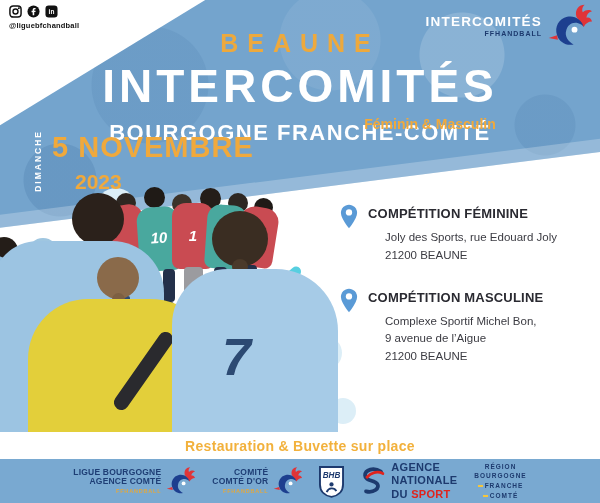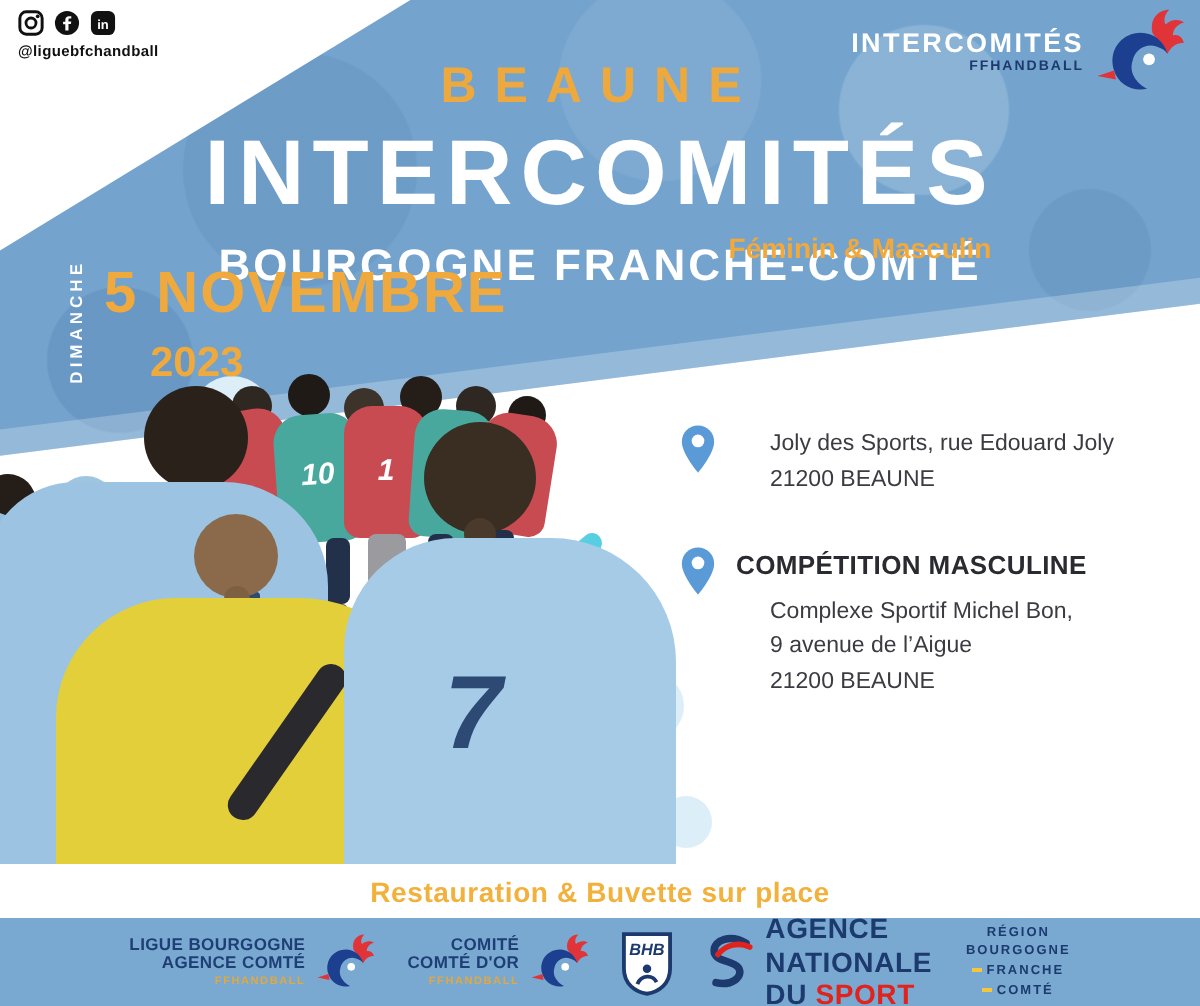--- a/index.html
+++ b/index.html
@@ -87,21 +87,21 @@
 
   
   .footer{position:absolute;left:0;top:459px;width:600px;height:44px;background:#79a9d1;z-index:5;
           display:flex;align-items:center;justify-content:center;gap:17px;}
   .flogo{display:flex;align-items:center;gap:4px;}
   .flogo .lines{text-align:right;line-height:1.15;}
   .flogo .l{font-size:8.5px;font-weight:800;color:#1e3e75;letter-spacing:.2px;}
   .flogo .sub{font-size:5.5px;font-weight:800;color:#e2a83f;letter-spacing:.8px;margin-top:1px;}
   .ans{display:flex;align-items:center;gap:5px;}
   .ans .lines{text-align:left;line-height:1.2;}
-  .ans .l{font-size:14px;font-weight:800;color:#1d3a6e;letter-spacing:.3px;}
+  .ans .l{font-size:11px;font-weight:800;color:#1d3a6e;letter-spacing:.3px;}
   .ans .red{color:#e0231c;}
   .region{text-align:center;line-height:1.5;}
   .region .l{font-size:6.5px;font-weight:800;color:#1d3a6e;letter-spacing:1px;}
   .region .dash{display:inline-block;width:5px;height:2px;background:#f5c63c;vertical-align:middle;margin-right:2px;}
 </style>
 </head>
 <body>
 
 <div class="poster">
 
@@ -253,20 +253,21 @@
       </div>
     </div>
   </div>
 
   <div class="comps">
     <div class="comp">
       <svg class="pin" width="18" height="25" viewBox="0 0 24 34">
         <path d="M12 1C5.9 1 1 5.9 1 12c0 8.2 11 21 11 21s11-12.8 11-21C23 5.9 18.1 1 12 1z" fill="#5a9ad6"></path>
         <circle cx="12" cy="11.5" r="4.3" fill="#fff"></circle>
       </svg>
+      <h3>COMPÉTITION FÉMININE</h3>
       <div class="addr">
         <div>Joly des Sports, rue Edouard Joly</div>
         <div>21200 BEAUNE</div>
       </div>
     </div>
     <div class="comp">
       <svg class="pin" width="18" height="25" viewBox="0 0 24 34">
         <path d="M12 1C5.9 1 1 5.9 1 12c0 8.2 11 21 11 21s11-12.8 11-21C23 5.9 18.1 1 12 1z" fill="#5a9ad6"></path>
         <circle cx="12" cy="11.5" r="4.3" fill="#fff"></circle>
       </svg>

